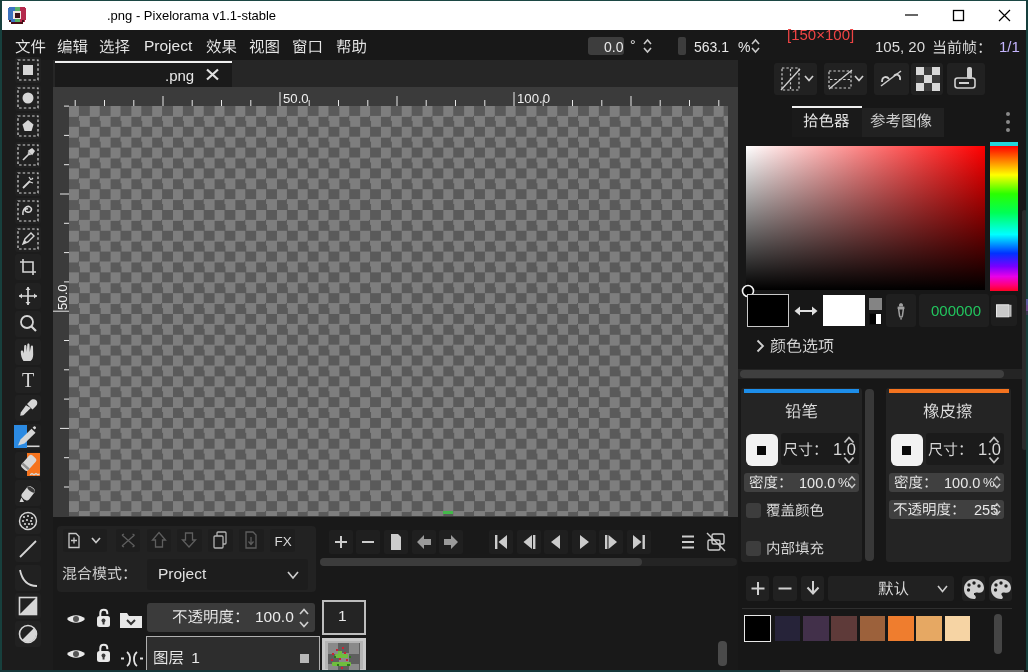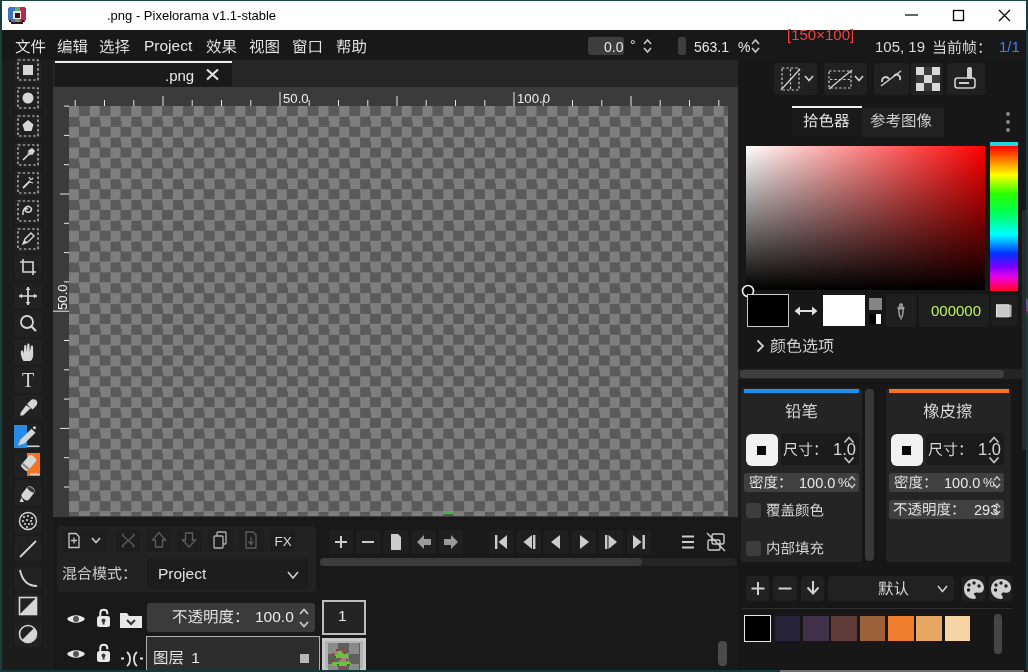--- a/index.html
+++ b/index.html
@@ -67,28 +67,28 @@
 <div style="position:absolute;left:678px;top:37px;width:8px;height:18px;background:#3d3d3d;border-radius:2px;"></div>
 <div style="position:absolute;left:694px;top:39px;font:400 14px 'Liberation Sans', sans-serif;color:#e8e8e8;white-space:pre;">563.1</div>
 <div style="position:absolute;left:738px;top:39px;font:400 14px 'Liberation Sans', sans-serif;color:#e8e8e8;white-space:pre;">%</div>
 <svg style="position:absolute;left:750px;top:38px;" width="11" height="16" viewBox="0 0 11 16">
     <g transform="scale(1.0)">
       <path d="M2 6 L5.5 2 L9 6" fill="none" stroke="#c8c8c8" stroke-width="1.6"></path>
       <path d="M2 10 L5.5 14 L9 10" fill="none" stroke="#c8c8c8" stroke-width="1.6"></path>
     </g>
   </svg>
 <div style="position:absolute;left:787px;top:26px;font:400 15px 'Liberation Sans', sans-serif;color:#ef4444;white-space:pre;">[150×100]</div>
-<div style="position:absolute;left:875px;top:38px;font:400 15px 'Liberation Sans', sans-serif;color:#dcdcdc;white-space:pre;">105, 19</div>
+<div style="position:absolute;left:875px;top:38px;font:400 15px 'Liberation Sans', sans-serif;color:#dcdcdc;white-space:pre;">105, 20</div>
 <div style="position:absolute;left:932px;top:39.5px;width:60.0px;height:15px;"><svg width="60.0" height="15" viewBox="0 0 60.0 15" fill="#dcdcdc">
       <path transform="translate(0.0,12.9) scale(0.015000,-0.015000)" d="M121 769C174 698 228 601 250 536L322 569C299 632 244 726 189 796ZM801 805C772 728 716 622 673 555L738 530C783 594 839 693 882 778ZM115 38V-37H790V-81H869V486H540V840H458V486H135V411H790V266H168V194H790V38Z"></path>
       <path transform="translate(15.0,12.9) scale(0.015000,-0.015000)" d="M604 514V104H674V514ZM807 544V14C807 -1 802 -5 786 -5C769 -6 715 -6 654 -4C665 -24 677 -56 681 -76C758 -77 809 -75 839 -63C870 -51 881 -30 881 13V544ZM723 845C701 796 663 730 629 682H329L378 700C359 740 316 799 278 841L208 816C244 775 281 721 300 682H53V613H947V682H714C743 723 775 773 803 819ZM409 301V200H187V301ZM409 360H187V459H409ZM116 523V-75H187V141H409V7C409 -6 405 -10 391 -10C378 -11 332 -11 281 -9C291 -28 302 -57 307 -76C374 -76 419 -75 446 -63C474 -52 482 -32 482 6V523Z"></path>
       <path transform="translate(30.0,12.9) scale(0.015000,-0.015000)" d="M704 59C777 20 869 -40 914 -82L956 -28C910 13 816 69 743 106ZM656 457V278C656 179 632 55 391 -21C405 -36 426 -63 435 -80C686 12 727 153 727 278V457ZM486 594V124H551V528H828V126H896V594H722V682H947V750H722V838H649V594ZM76 650V126H135V582H212V-80H276V582H356V210C356 202 354 200 348 199C340 199 321 199 297 200C307 182 316 152 318 133C353 133 376 135 393 147C411 159 415 180 415 208V650H276V839H212V650Z"></path>
       <path transform="translate(45.0,12.9) scale(0.015000,-0.015000)" d="M250 486C290 486 326 515 326 560C326 606 290 636 250 636C210 636 174 606 174 560C174 515 210 486 250 486ZM250 -4C290 -4 326 26 326 71C326 117 290 146 250 146C210 146 174 117 174 71C174 26 210 -4 250 -4Z"></path>
     </svg></div>
-<div style="position:absolute;left:999px;top:38px;font:400 15px 'Liberation Sans', sans-serif;color:#3b82f6;white-space:pre;">1/1</div>
+<div style="position:absolute;left:999px;top:38px;font:400 15px 'Liberation Sans', sans-serif;color:#c4b5fd;white-space:pre;">1/1</div>
 <div style="position:absolute;left:0px;top:60px;width:53px;height:612px;background:#1c1c1c;"></div>
 <div style="position:absolute;left:14.5px;top:57.0px;width:26px;height:26px;background:#212121;border-radius:3px;"></div>
 <svg style="position:absolute;left:15.5px;top:58.0px;" width="24" height="24" viewBox="0 0 24 24">
     <rect x="2" y="2" width="20" height="20" fill="none" stroke="#d6d6d6" stroke-width="1.2" stroke-dasharray="2.5,2.2"></rect>
     <rect x="7" y="7" width="10" height="10" fill="#d6d6d6"></rect>
   </svg>
 <div style="position:absolute;left:14.5px;top:85.2px;width:26px;height:26px;background:#212121;border-radius:3px;"></div>
 <svg style="position:absolute;left:15.5px;top:86.2px;" width="24" height="24" viewBox="0 0 24 24">
     <rect x="2" y="2" width="20" height="20" fill="none" stroke="#d6d6d6" stroke-width="1.2" stroke-dasharray="2.5,2.2"></rect>
     <circle cx="12" cy="12" r="5.5" fill="#d6d6d6"></circle>
@@ -518,21 +518,21 @@
 <div style="position:absolute;left:869px;top:313px;width:13px;height:12px;background:#000;border:1px solid #111;"></div>
 <div style="position:absolute;left:875.5px;top:314px;width:5.5px;height:10px;background:#fff;"></div>
 <div style="position:absolute;left:886px;top:293.5px;width:30px;height:33.5px;background:#1f1f1f;border-radius:3px;"></div>
 <svg style="position:absolute;left:894px;top:301px;" width="14" height="20" viewBox="0 0 14 20">
     <path d="M5 4.2 C5 1.6 9 1.6 9 4.2 L9 5.6 L5 5.6 Z" fill="#a0a0a0"></path>
     <rect x="3.6" y="5.6" width="6.8" height="2.2" fill="#a0a0a0"></rect>
     <path d="M4.6 7.8 L9.4 7.8 L8.4 14.8 C8.2 16.4 5.8 16.4 5.6 14.8 Z" fill="none" stroke="#a0a0a0" stroke-width="1.5"></path>
     <rect x="6.3" y="16.8" width="1.5" height="1.8" fill="#a0a0a0"></rect>
   </svg>
 <div style="position:absolute;left:919px;top:293.5px;width:70px;height:33.5px;background:#1f1f1f;border-radius:3px;"></div>
-<div style="position:absolute;left:931px;top:302px;font:400 15px 'Liberation Sans', sans-serif;color:#bef264;white-space:pre;">000000</div>
+<div style="position:absolute;left:931px;top:302px;font:400 15px 'Liberation Sans', sans-serif;color:#22c55e;white-space:pre;">000000</div>
 <div style="position:absolute;left:991px;top:295px;width:26px;height:31px;background:#1e1e1e;border-radius:3px;"></div>
 <svg style="position:absolute;left:991px;top:295px;" width="26" height="31" viewBox="0 0 26 31">
     <rect x="5.5" y="9.8" width="12.3" height="12" fill="#c9c9c9" stroke="#e8e8e8" stroke-width="1"></rect>
     <rect x="18.1" y="9.8" width="2.4" height="12" fill="#b9b9b9"></rect>
   </svg>
 <svg style="position:absolute;left:755px;top:339px;" width="10" height="14" viewBox="0 0 10 14">
     <path d="M2.5 1.5 L8 7 L2.5 12.5" fill="none" stroke="#d0d0d0" stroke-width="1.8"></path>
   </svg>
 <div style="position:absolute;left:770px;top:337.5px;width:64.0px;height:16px;"><svg width="64.0" height="16" viewBox="0 0 64.0 16" fill="#d6d6d6">
       <path transform="translate(0.0,13.8) scale(0.016000,-0.016000)" d="M698 506C696 147 684 34 432 -30C444 -43 461 -67 467 -82C735 -9 755 126 757 506ZM400 459C345 410 243 364 158 338C175 325 194 304 205 289C295 320 398 372 462 433ZM431 185C371 104 252 35 132 -1C148 -15 167 -38 178 -55C306 -12 427 63 497 156ZM740 77C805 32 882 -35 918 -80L961 -34C924 11 845 75 782 118ZM536 609V137H596V552H851V139H914V609H725C738 641 753 680 766 718H947V778H514V718H703C693 683 678 641 664 609ZM229 824C242 799 254 767 263 740H68V677H496V740H334C325 770 308 811 291 842ZM415 326C356 263 246 205 150 172C155 225 156 277 156 321V472H493V535H392C412 569 434 613 453 653L390 669C375 630 349 574 326 535H195L248 554C240 586 217 636 194 671L135 652C157 616 178 568 186 535H89V322C89 215 84 65 32 -45C49 -51 79 -69 92 -81C125 -9 142 82 150 169C166 155 183 134 193 118C296 158 407 224 475 300Z"></path>
@@ -625,21 +625,21 @@
     </g>
   </svg>
 <div style="position:absolute;left:889px;top:500px;width:115px;height:19px;background:#404040;border-radius:3px;"></div>
 <div style="position:absolute;left:893px;top:502px;width:72.5px;height:14.5px;"><svg width="72.5" height="14.5" viewBox="0 0 72.5 14.5" fill="#e8e8e8">
       <path transform="translate(0.0,12.5) scale(0.014500,-0.014500)" d="M559 478C678 398 828 280 899 203L960 261C885 338 733 450 615 526ZM69 770V693H514C415 522 243 353 44 255C60 238 83 208 95 189C234 262 358 365 459 481V-78H540V584C566 619 589 656 610 693H931V770Z"></path>
       <path transform="translate(14.5,12.5) scale(0.014500,-0.014500)" d="M61 765C119 716 187 646 216 597L278 644C246 692 177 760 118 806ZM854 824C736 797 518 780 338 773C345 758 353 734 355 719C430 721 512 725 593 732V655H313V596H547C480 526 377 462 283 431C298 418 318 393 329 377C421 413 523 483 593 561V427H665V564C732 487 831 417 923 381C934 398 954 423 969 436C874 465 773 528 709 596H952V655H665V738C754 747 837 759 903 773ZM392 403V344H508C490 237 446 158 309 115C324 102 343 76 350 60C506 113 558 210 579 344H699C691 312 683 280 674 255H844C835 180 826 147 813 135C805 128 797 127 780 127C763 127 716 128 668 132C678 115 685 91 686 74C736 70 784 70 808 72C835 73 854 78 870 94C892 115 904 166 916 283C917 293 918 311 918 311H756L777 403ZM251 456H56V386H179V83C136 63 90 27 45 -15L95 -80C152 -18 206 34 243 34C265 34 296 5 335 -19C401 -58 484 -68 600 -68C698 -68 867 -63 945 -58C946 -36 958 1 966 20C867 10 715 3 601 3C495 3 411 9 349 46C301 74 278 98 251 100Z"></path>
       <path transform="translate(29.0,12.5) scale(0.014500,-0.014500)" d="M338 451V252H151V451ZM338 519H151V710H338ZM80 779V88H151V182H408V779ZM854 727V554H574V727ZM501 797V441C501 285 484 94 314 -35C330 -46 358 -71 369 -87C484 1 535 122 558 241H854V19C854 1 847 -5 829 -5C812 -6 749 -7 684 -4C695 -25 708 -57 711 -78C798 -78 852 -76 885 -64C917 -52 928 -28 928 19V797ZM854 486V309H568C573 354 574 399 574 440V486Z"></path>
       <path transform="translate(43.5,12.5) scale(0.014500,-0.014500)" d="M386 644V557H225V495H386V329H775V495H937V557H775V644H701V557H458V644ZM701 495V389H458V495ZM757 203C713 151 651 110 579 78C508 111 450 153 408 203ZM239 265V203H369L335 189C376 133 431 86 497 47C403 17 298 -1 192 -10C203 -27 217 -56 222 -74C347 -60 469 -35 576 7C675 -37 792 -65 918 -80C927 -61 946 -31 962 -15C852 -5 749 15 660 46C748 93 821 157 867 243L820 268L807 265ZM473 827C487 801 502 769 513 741H126V468C126 319 119 105 37 -46C56 -52 89 -68 104 -80C188 78 201 309 201 469V670H948V741H598C586 773 566 813 548 845Z"></path>
       <path transform="translate(58.0,12.5) scale(0.014500,-0.014500)" d="M250 486C290 486 326 515 326 560C326 606 290 636 250 636C210 636 174 606 174 560C174 515 210 486 250 486ZM250 -4C290 -4 326 26 326 71C326 117 290 146 250 146C210 146 174 117 174 71C174 26 210 -4 250 -4Z"></path>
     </svg></div>
-<div style="position:absolute;left:974px;top:501.5px;font:400 14.5px 'Liberation Sans', sans-serif;color:#e8e8e8;white-space:pre;">293</div>
+<div style="position:absolute;left:974px;top:501.5px;font:400 14.5px 'Liberation Sans', sans-serif;color:#e8e8e8;white-space:pre;">255</div>
 <svg style="position:absolute;left:992px;top:502px;" width="10" height="14" viewBox="0 0 10 14">
     <g transform="scale(0.9)">
       <path d="M2 6 L5.5 2 L9 6" fill="none" stroke="#c8c8c8" stroke-width="1.6"></path>
       <path d="M2 10 L5.5 14 L9 10" fill="none" stroke="#c8c8c8" stroke-width="1.6"></path>
     </g>
   </svg>
 <div style="position:absolute;left:1022px;top:210px;width:4.5px;height:240px;background:#2a2a2a;border-radius:3px;"></div>
 <div style="position:absolute;left:745.5px;top:575.5px;width:23.5px;height:25.5px;background:#212121;border-radius:3px;"></div>
 <svg style="position:absolute;left:745.5px;top:575.5px;" width="23.5" height="25.5" viewBox="0 0 23.5 25.5">
     <path d="M12 6 L12 19 M5.5 12.5 L18.5 12.5" stroke="#d0d0d0" stroke-width="2"></path>

